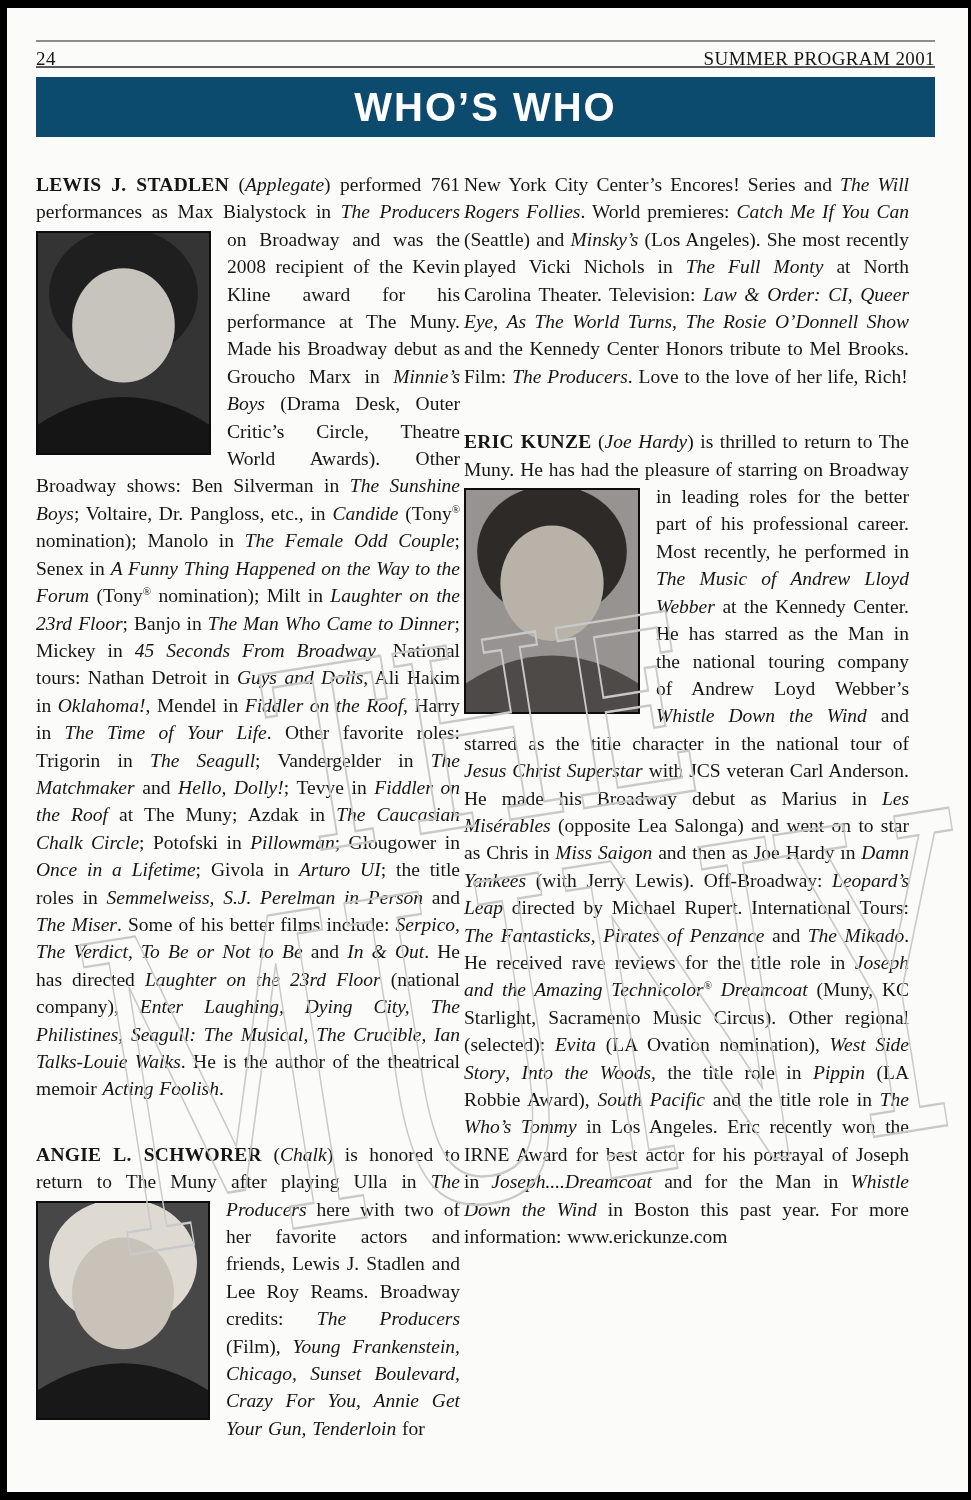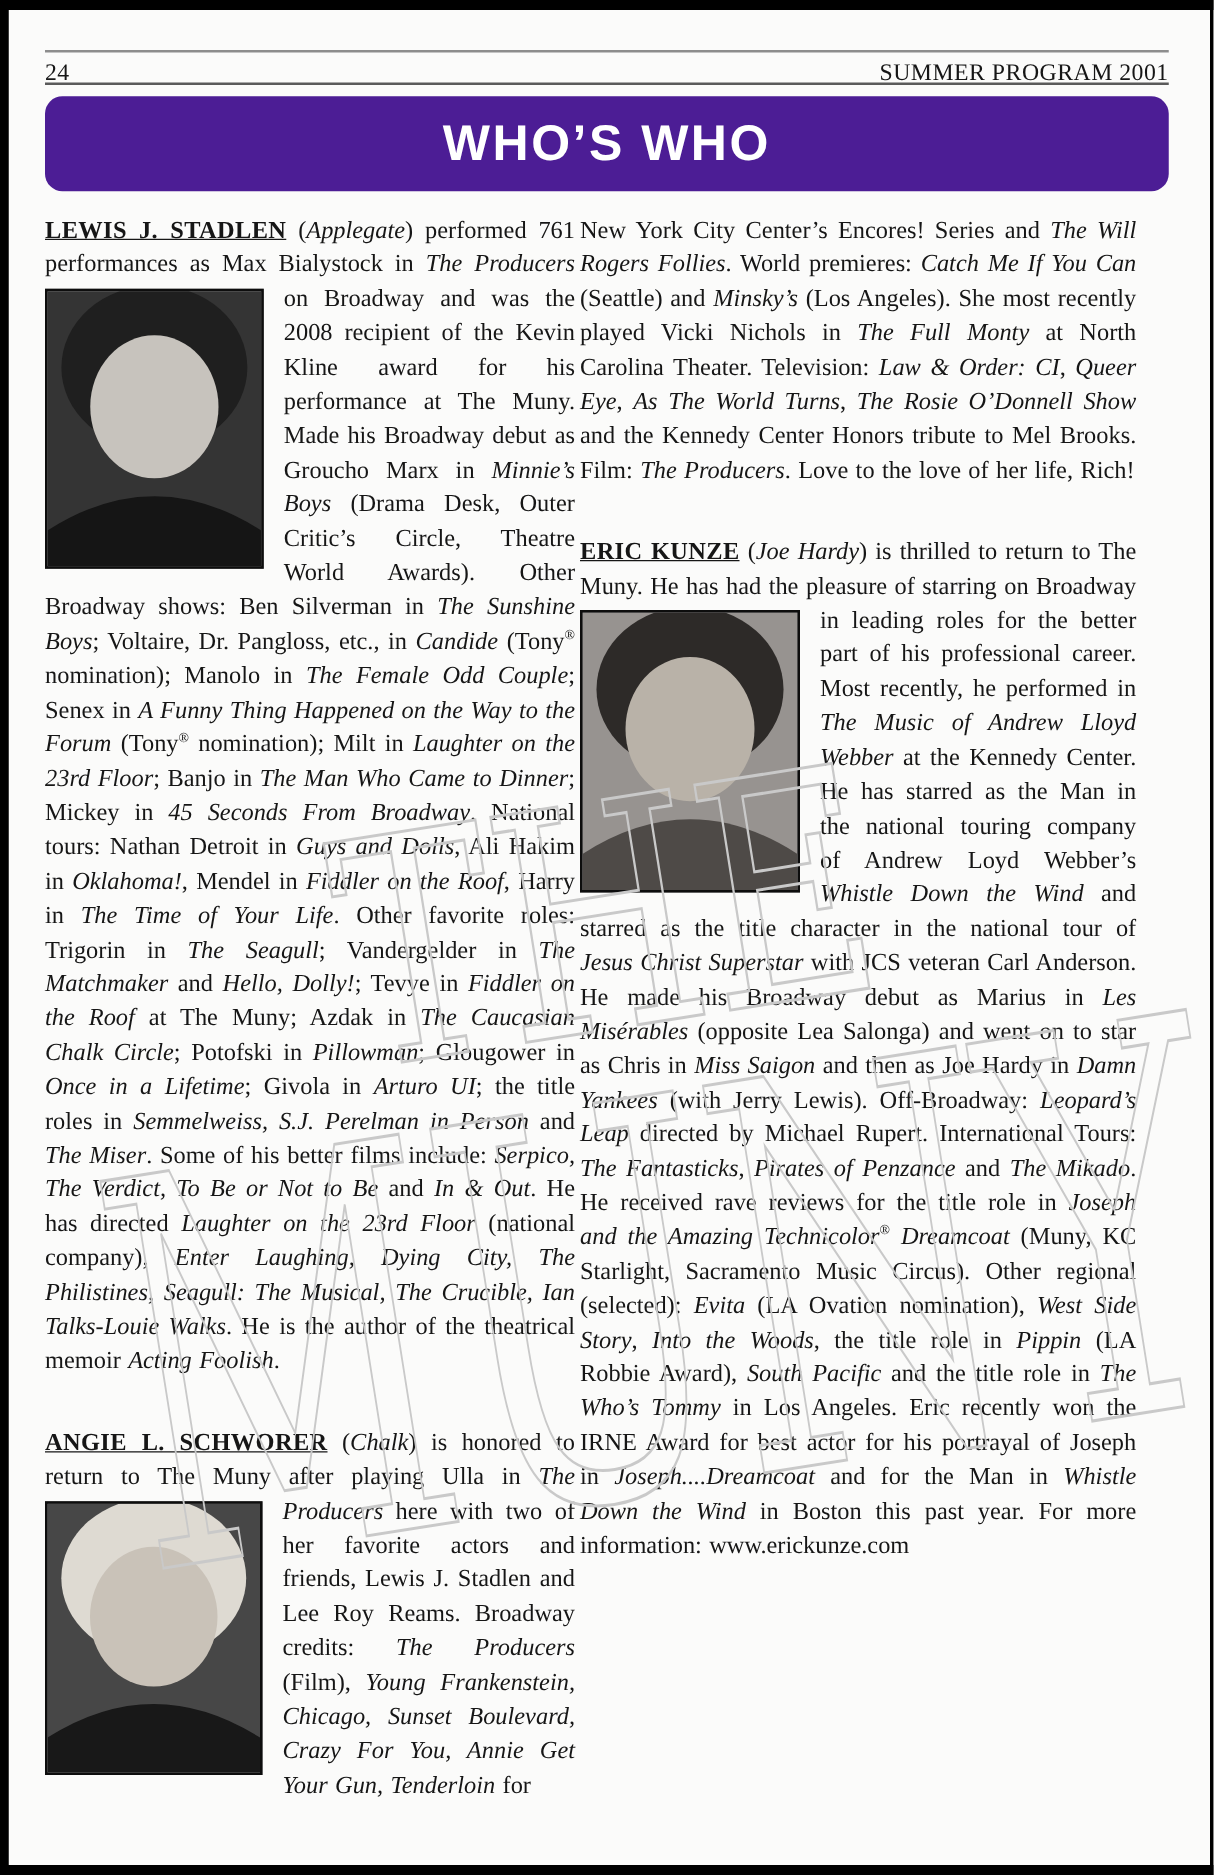--- a/index.html
+++ b/index.html
@@ -11,35 +11,35 @@
   .edge.right{right:0;top:0;width:3px;height:1500px;}
   .edge.bottom{left:0;top:1492px;width:971px;height:8px;}
 
   .rule{position:absolute;left:36px;width:899px;background:#8d8d8d;}
   .rule.r1{top:40px;height:2px;}
   .rule.r2{top:66px;height:2px;background:#5a5a5a;}
 
   .header-row{position:absolute;left:36px;top:42px;width:899px;height:33px;
               display:flex;justify-content:space-between;align-items:center;
               font-size:19px;letter-spacing:.4px;}
-  .banner{position:absolute;left:36px;top:77px;width:899px;height:76px;background:#4c1d95;
-          display:flex;align-items:center;justify-content:center;border-radius:14px;}
+  .banner{position:absolute;left:36px;top:77px;width:899px;height:60px;background:#0c4a6e;
+          display:flex;align-items:center;justify-content:center;}
   .banner-title{color:#fff;font-family:"Liberation Sans","DejaVu Sans",sans-serif;
           font-weight:bold;font-size:40px;letter-spacing:2px;}
 
   .watermark{position:absolute;left:0;top:0;z-index:6;pointer-events:none;}
   .watermark text{fill:none;stroke:#c9c9c9;stroke-width:2.4px;
           font-family:"DejaVu Serif","Liberation Serif",serif;}
 
   .col{position:absolute;top:171px;text-align:justify;font-size:19.5px;line-height:27.4px;
        z-index:3;word-spacing:1px;}
   .col[data-col="left"]{left:36px;width:424px;}
   .col[data-col="right"]{left:464px;width:445px;}
   .bio{margin:0 0 38px 0;}
-  .bio .b{font-weight:bold;letter-spacing:.3px;text-decoration:underline;}
+  .bio .b{font-weight:bold;letter-spacing:.3px;}
   .bio .i{font-style:italic;}
   .bio .sup{font-size:11px;vertical-align:super;line-height:0;}
   .photo{float:left;border:2px solid #0d0d0d;margin:5px 16px 5px 0;background:#777;
          overflow:hidden;}
   .photo svg{display:block;}
 </style>
 </head>
 <body>
 
 <div class="page">

